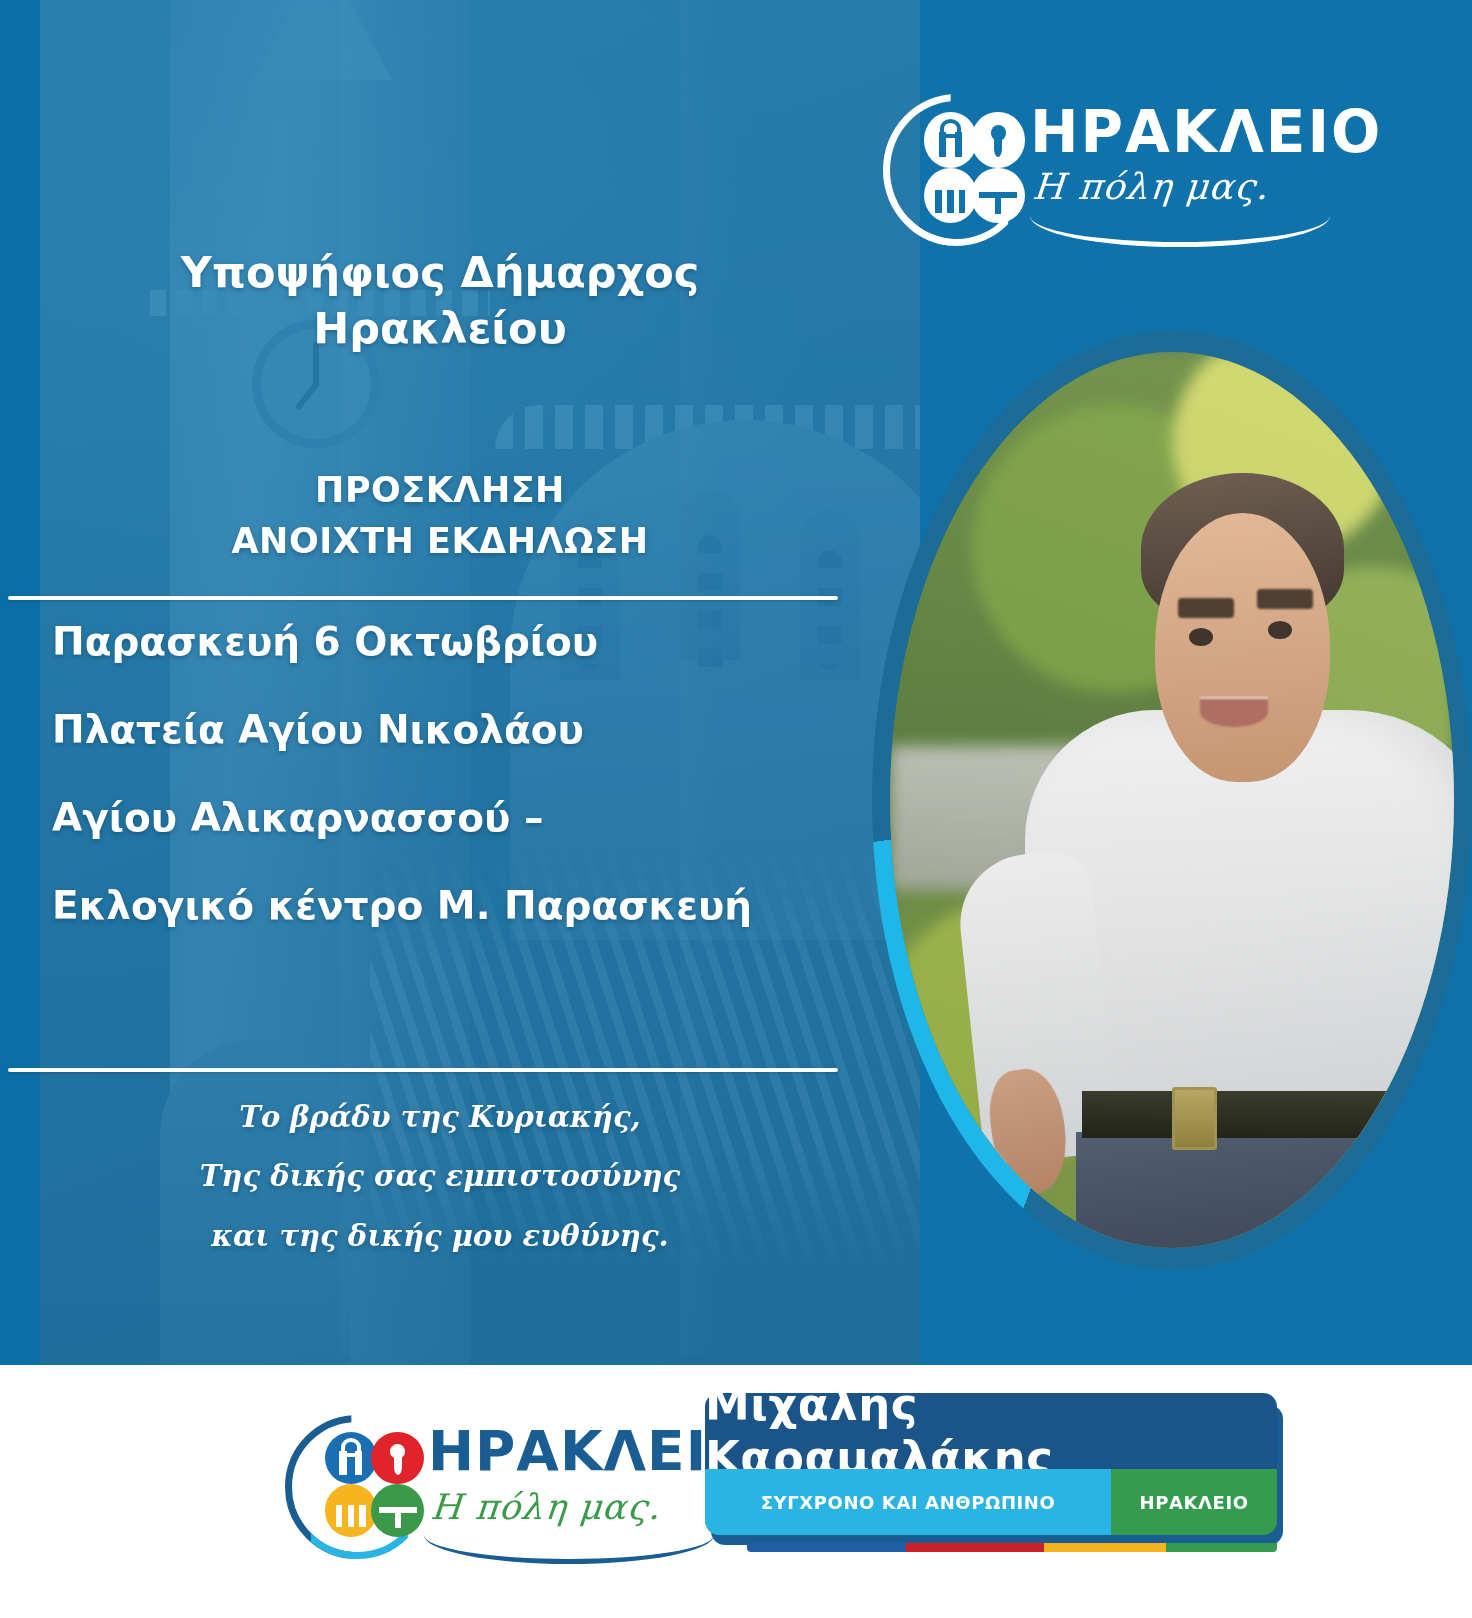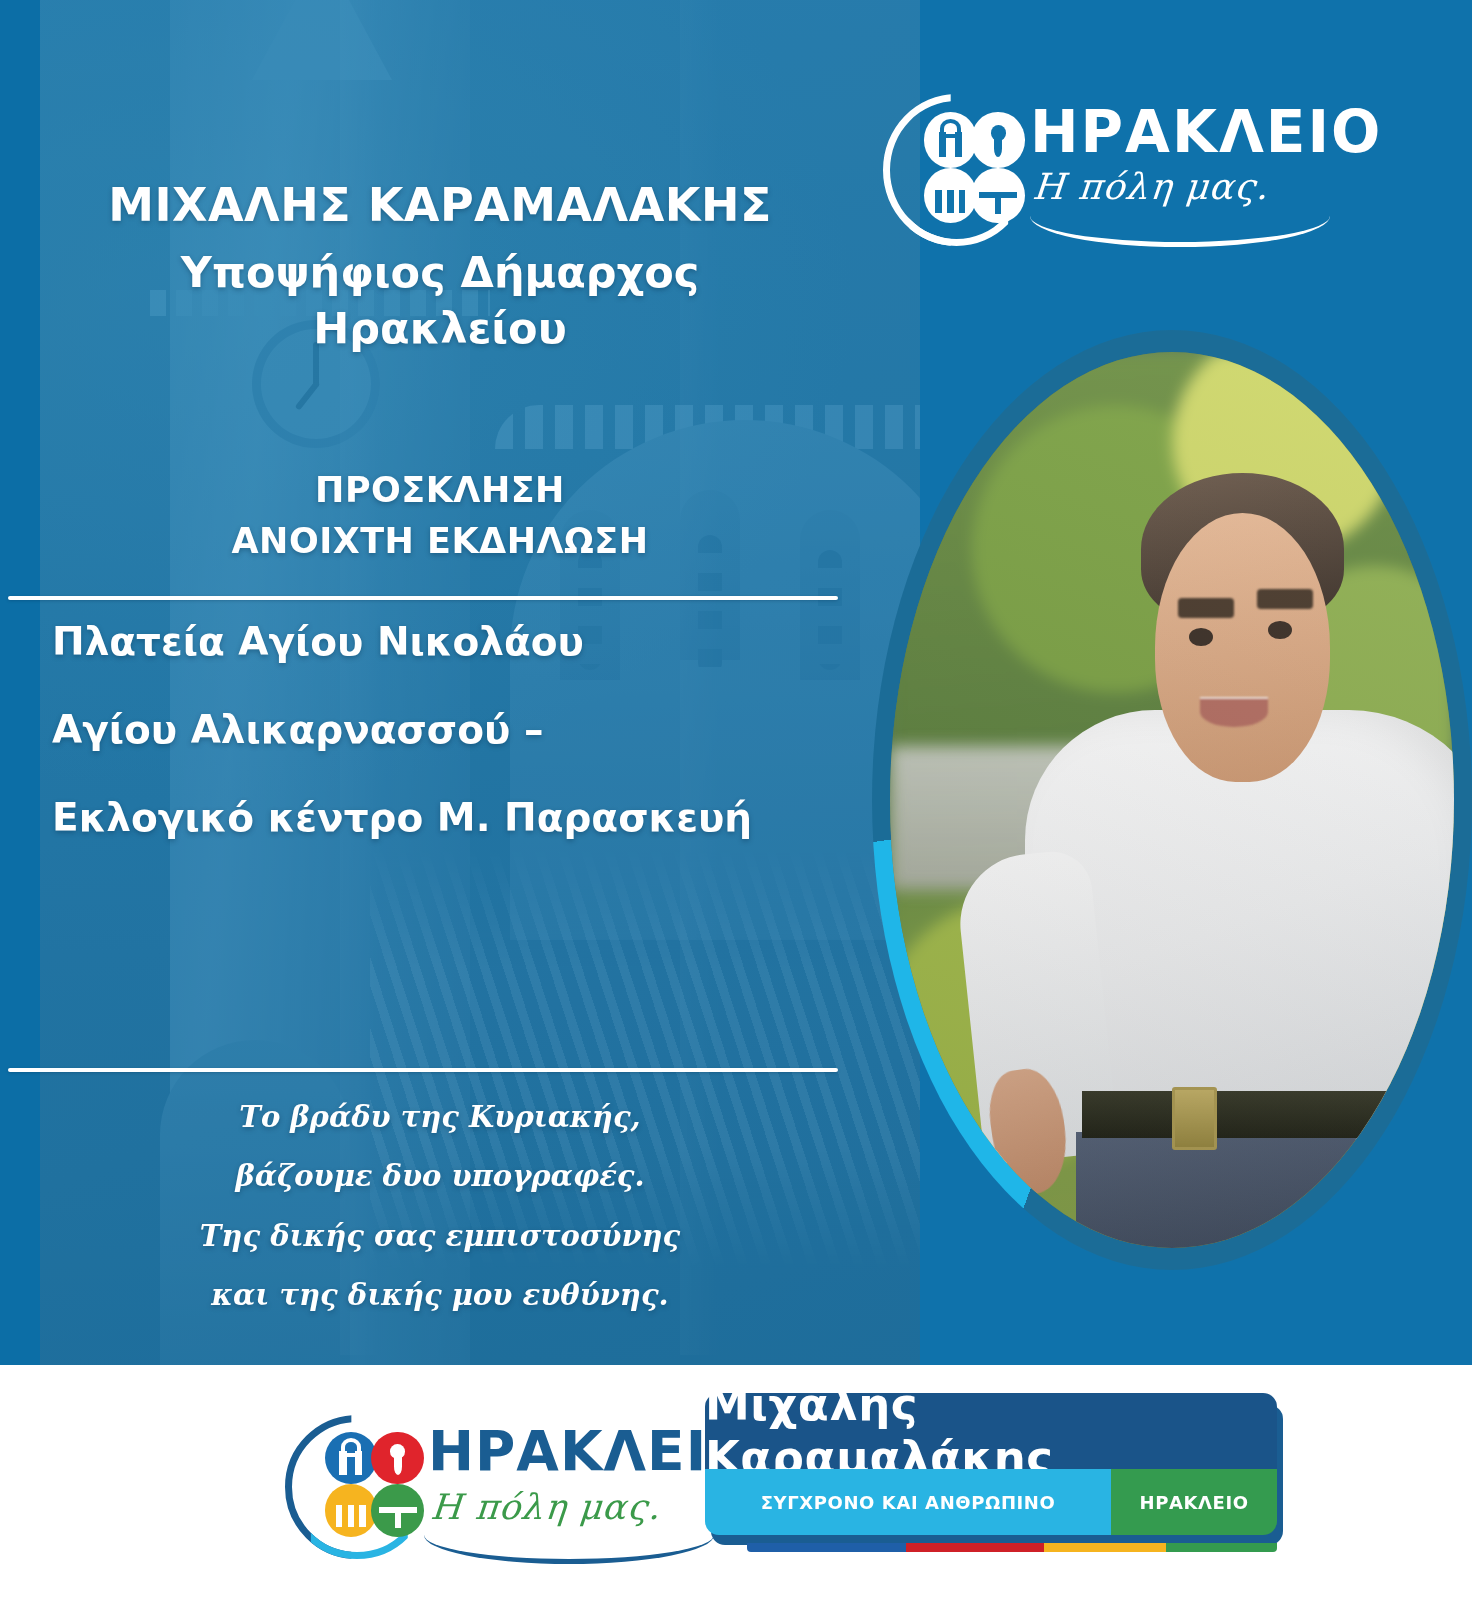--- a/index.html
+++ b/index.html
@@ -340,43 +340,42 @@
         <div class="ph-brow" style="left:51%;top:27.5%;width:10%;"></div>
         <div class="ph-brow" style="left:65%;top:26.5%;width:10%;"></div>
         <div class="ph-eye" style="left:53%;top:30.8%;"></div>
         <div class="ph-eye" style="left:67%;top:30.0%;"></div>
         <div class="ph-mouth"></div>
         <div class="ph-shade"></div>
       </div>
     </div>
 
     <div class="textcol">
-      <div class="name">ΜΙΧΑΛΗΣ ΚΑΡΑΜΑΛΑΚΗΣ</div>
       <div class="role">
         <div>Υποψήφιος Δήμαρχος</div>
         <div>Ηρακλείου</div>
       </div>
       <div class="invite">
         <div>ΠΡΟΣΚΛΗΣΗ</div>
         <div>ΑΝΟΙΧΤΗ ΕΚΔΗΛΩΣΗ</div>
       </div>
 
       <div class="rule top"></div>
 
       <div class="details">
+        <div class="line">Παρασκευή 6 Οκτωβρίου</div>
         <div class="line">Πλατεία Αγίου Νικολάου</div>
         <div class="line">Αγίου Αλικαρνασσού –</div>
         <div class="line">Εκλογικό κέντρο Μ. Παρασκευή</div>
       </div>
 
       <div class="rule bottom"></div>
 
       <div class="quote">
         <div>Το βράδυ της Κυριακής,</div>
-        <div>βάζουμε δυο υπογραφές.</div>
         <div>Της δικής σας εμπιστοσύνης</div>
         <div>και της δικής μου ευθύνης.</div>
       </div>
     </div>
 
     <div class="logo-top">
       <div class="mark">
         <div class="emb" style="color:#fff;">
           <div class="arc"></div>
           <div class="arc2"></div>

